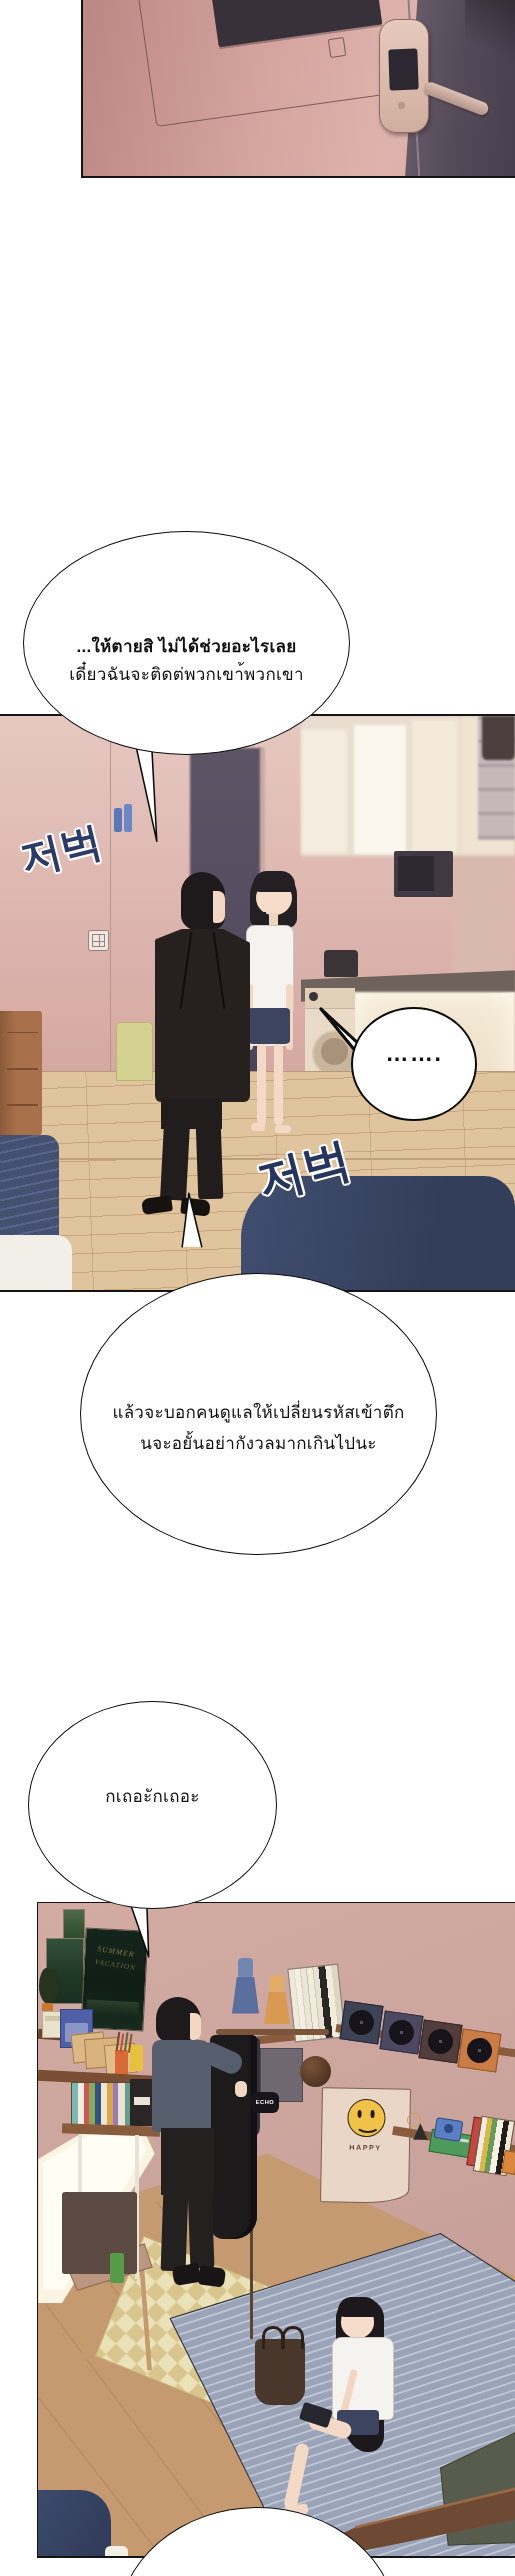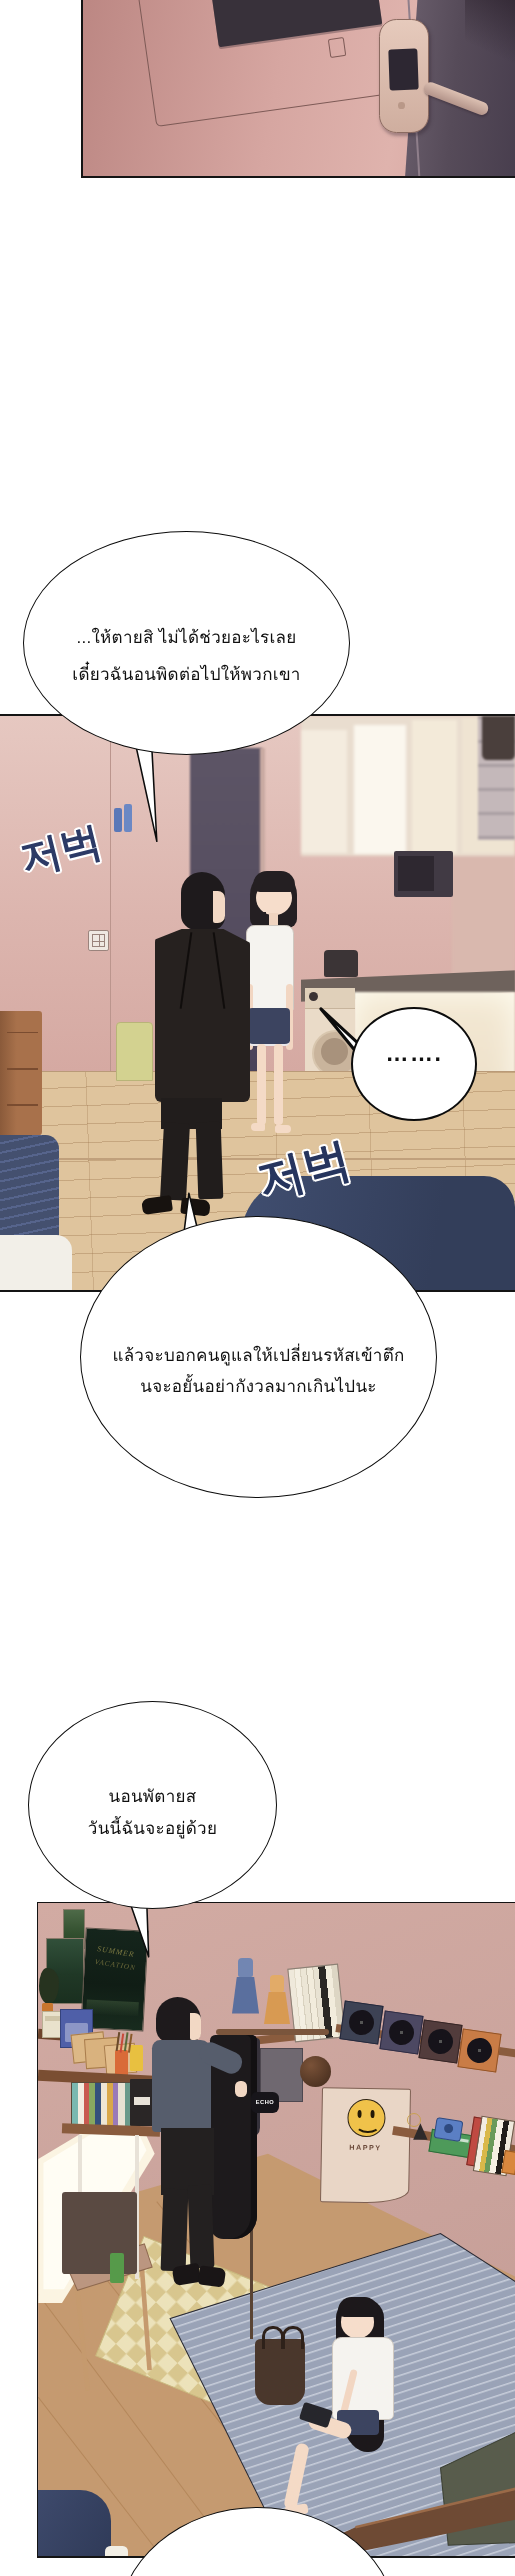--- a/index.html
+++ b/index.html
@@ -302,48 +302,47 @@
 
     <div class="a" style="left:0;top:587px;width:73px;height:69px;background:linear-gradient(120deg,#3e4a6c,#2f3a58);border-radius:0 31px 0 0;"></div>
     <div class="a" style="left:67px;top:643px;width:23px;height:13px;background:#f2efe6;border-radius:5.2px 5.2px 0 0;"></div>
   </div>
 
   <svg class="a" style="left:131px;top:732px;" width="31" height="116" viewBox="0 0 60 225">
     <polygon points="8,20 40,24 50,212" fill="#ffffff"></polygon>
     <path d="M8,20 L50,212 M40,24 L50,212" stroke="#0c0c0c" stroke-width="3" fill="none" stroke-linecap="round"></path>
   </svg>
   <div class="bubble" style="left:23px;top:531px;width:325px;height:222px;">
-    <div class="bline" style="top:93px;">...ให้ตายสิ ไม่ได้ช่วยอะไรเลย</div>
-    <div class="bline" style="top:130px;">เดี๋ยวฉันอนพิดต่อไปให้พวกเขา</div>
+    <div class="bline" style="top:102px;font-weight:bold;">...ให้ตายสิ ไม่ได้ช่วยอะไรเลย</div>
+    <div class="bline" style="top:130px;">เดี๋ยวฉันจะติดต่พวกเขา้พวกเขา</div>
   </div>
 
   <svg class="a" style="left:307px;top:992px;" width="72" height="82" viewBox="0 0 140 160">
     <polygon points="105,105 117,143 27,33" fill="#ffffff"></polygon>
     <path d="M105,105 L27,33 M117,143 L27,33" stroke="#0c0c0c" stroke-width="6" fill="none" stroke-linecap="round"></path>
   </svg>
   <div class="bubble" style="left:351px;top:1007px;width:122px;height:110px;border-width:2.6px;">
     <div class="bline" style="top:32px;font-size:23px;font-weight:bold;letter-spacing:1.5px;">…….</div>
   </div>
 
   <svg class="a" style="left:175px;top:1185px;" width="36" height="67" viewBox="0 0 70 130">
     <polygon points="14,120 52,120 27,16" fill="#ffffff"></polygon>
     <path d="M14,120 L27,16 M52,120 L27,16" stroke="#0c0c0c" stroke-width="3" fill="none" stroke-linecap="round"></path>
   </svg>
-  <div class="bubble" style="left:80px;top:1216px;width:355px;height:280px;">
+  <div class="bubble" style="left:80px;top:1273px;width:355px;height:280px;">
     <div class="bline" style="top:126px;">แล้วจะบอกคนดูแลให้เปลี่ยนรหัสเข้าตึก</div>
     <div class="bline" style="top:157px;">นจะอยั้นอย่ากังวลมากเกินไปนะ</div>
   </div>
 
   <svg class="a" style="left:124px;top:1886px;" width="36" height="77" viewBox="0 0 70 150">
     <polygon points="10,28 44,24 48,138" fill="#ffffff"></polygon>
     <path d="M10,28 L48,138 M44,24 L48,138" stroke="#0c0c0c" stroke-width="3" fill="none" stroke-linecap="round"></path>
   </svg>
   <div class="bubble" style="left:28px;top:1701px;width:247px;height:206px;">
-    <div class="bline" style="top:82px;">นอนพัตายส</div>
-    <div class="bline" style="top:114px;">วันนี้ฉันจะอยู่ด้วย</div>
+    <div class="bline" style="top:82px;">กเถอะักเถอะ</div>
   </div>
 
   <div class="bubble" style="left:117px;top:2507px;width:279px;height:239px;">
     
     
   </div>
 
 </div>
 
 

